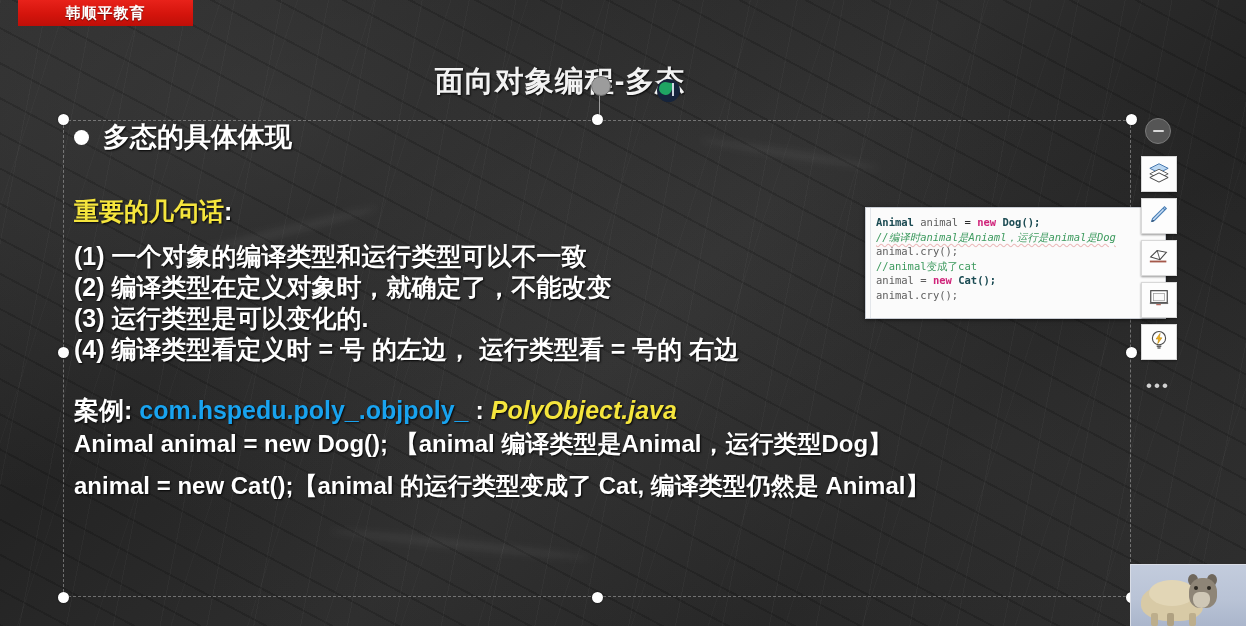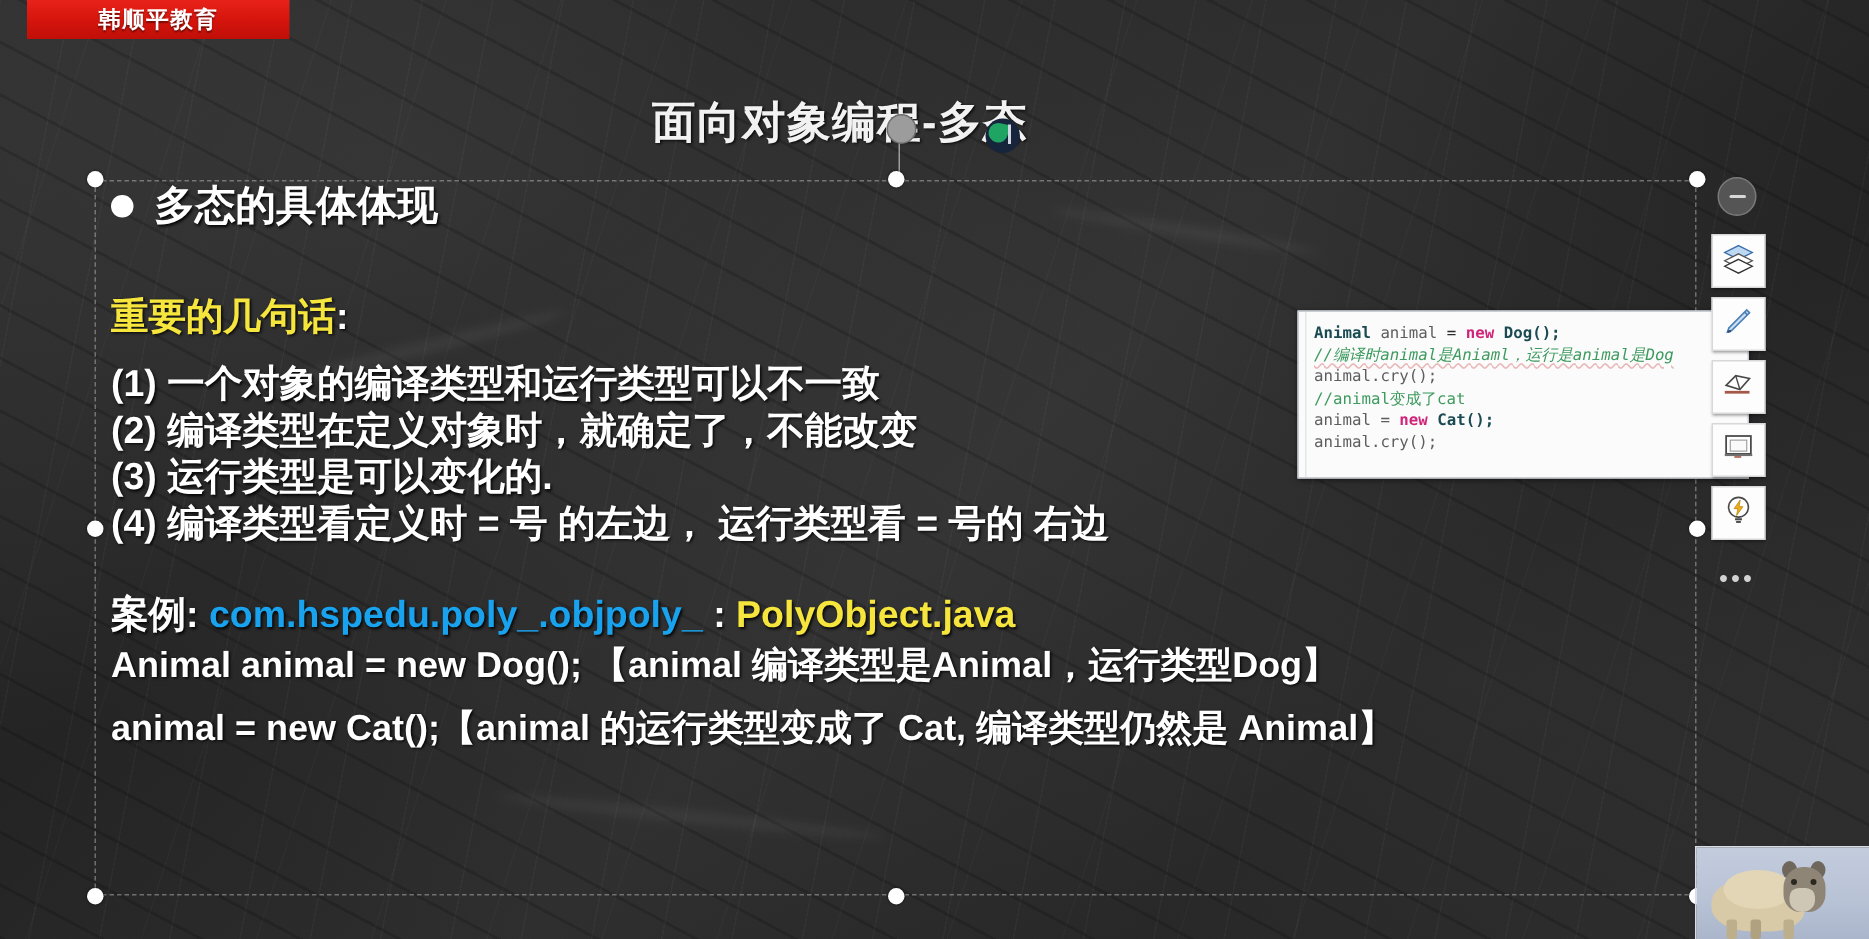--- a/index.html
+++ b/index.html
@@ -81,21 +81,21 @@
   #head-row{display:flex;align-items:center;gap:14px;margin-bottom:48px;}
   #bullet-dot{width:15px;height:15px;border-radius:50%;background:#fff;flex:none;}
   #head-row .ln{font-size:27px;}
   #l-item2{margin-bottom:13px;}
   #l-key{color:#f5e53d;margin-bottom:20px;}
   #l-key .punct{color:#fff;}
   #l-p1,#l-p2,#l-p3,#l-p4{margin-bottom:6px;}
   #case-block{margin-top:36px;}
   #l-case{margin-bottom:9px;}
   #l-case .pkg{color:#19a3ef;text-align:center;}
-  #l-case .file{color:#f5e53d;}
+  #l-case .file{color:#f5e53d;font-style:italic;}
   #l-code1{margin-bottom:18px;}
   #l-code1,#l-code2{font-size:24px;}
 
   
   #code-card{
     position:absolute;left:832px;top:207px;width:299px;height:110px;
     background:#fbfbfb;border:1px solid #c9cdd4;
     box-shadow:0 1px 4px rgba(0,0,0,.55);overflow:hidden;margin-left:33px;
   }
   #code-card::before{

